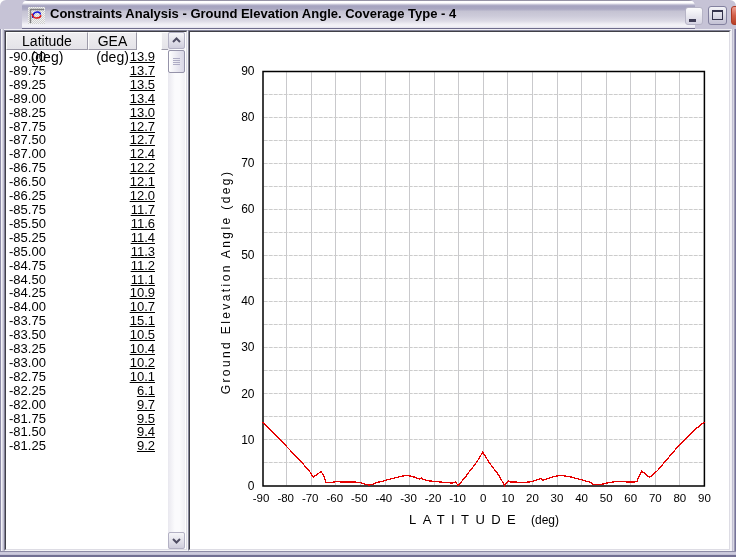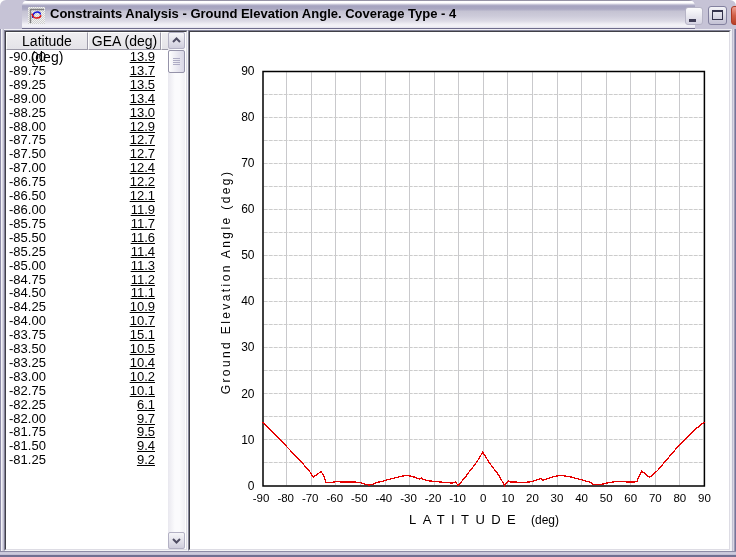--- a/index.html
+++ b/index.html
@@ -66,21 +66,21 @@
 <div id="bl"></div>
 <div id="br"></div>
 <div id="bb"></div>
 <div id="client"></div>
 <div id="tablepanel" class="panel">
     <div class="pb1"></div>
     <div class="pb2"></div>
  <div id="tint">
   <div id="thead">
     <div class="h" style="left:0px;width:82px;">Latitude (deg)</div>
-    <div class="h" style="left:82px;width:73px;">GEA (deg)</div>
+    <div class="h" style="left:82px;width:49px;">GEA (deg)</div>
     <div class="h" style="left:155px;width:8px;"></div>
   </div>
   <div id="rows">
 <div class="r">
           <span class="c1">-90.00</span>
           <span class="c2">13.9</span>
         </div>
 <div class="r">
           <span class="c1">-89.75</span>
           <span class="c2">13.7</span>
@@ -91,46 +91,42 @@
         </div>
 <div class="r">
           <span class="c1">-89.00</span>
           <span class="c2">13.4</span>
         </div>
 <div class="r">
           <span class="c1">-88.25</span>
           <span class="c2">13.0</span>
         </div>
 <div class="r">
-          <span class="c1">-88.00</span>
-          <span class="c2">12.9</span>
-        </div>
-<div class="r">
           <span class="c1">-87.75</span>
           <span class="c2">12.7</span>
         </div>
 <div class="r">
           <span class="c1">-87.50</span>
           <span class="c2">12.7</span>
         </div>
 <div class="r">
           <span class="c1">-87.00</span>
           <span class="c2">12.4</span>
         </div>
 <div class="r">
           <span class="c1">-86.75</span>
           <span class="c2">12.2</span>
         </div>
 <div class="r">
           <span class="c1">-86.50</span>
           <span class="c2">12.1</span>
         </div>
 <div class="r">
-          <span class="c1">-86.00</span>
-          <span class="c2">11.9</span>
+          <span class="c1">-86.25</span>
+          <span class="c2">12.0</span>
         </div>
 <div class="r">
           <span class="c1">-85.75</span>
           <span class="c2">11.7</span>
         </div>
 <div class="r">
           <span class="c1">-85.50</span>
           <span class="c2">11.6</span>
         </div>
 <div class="r">

